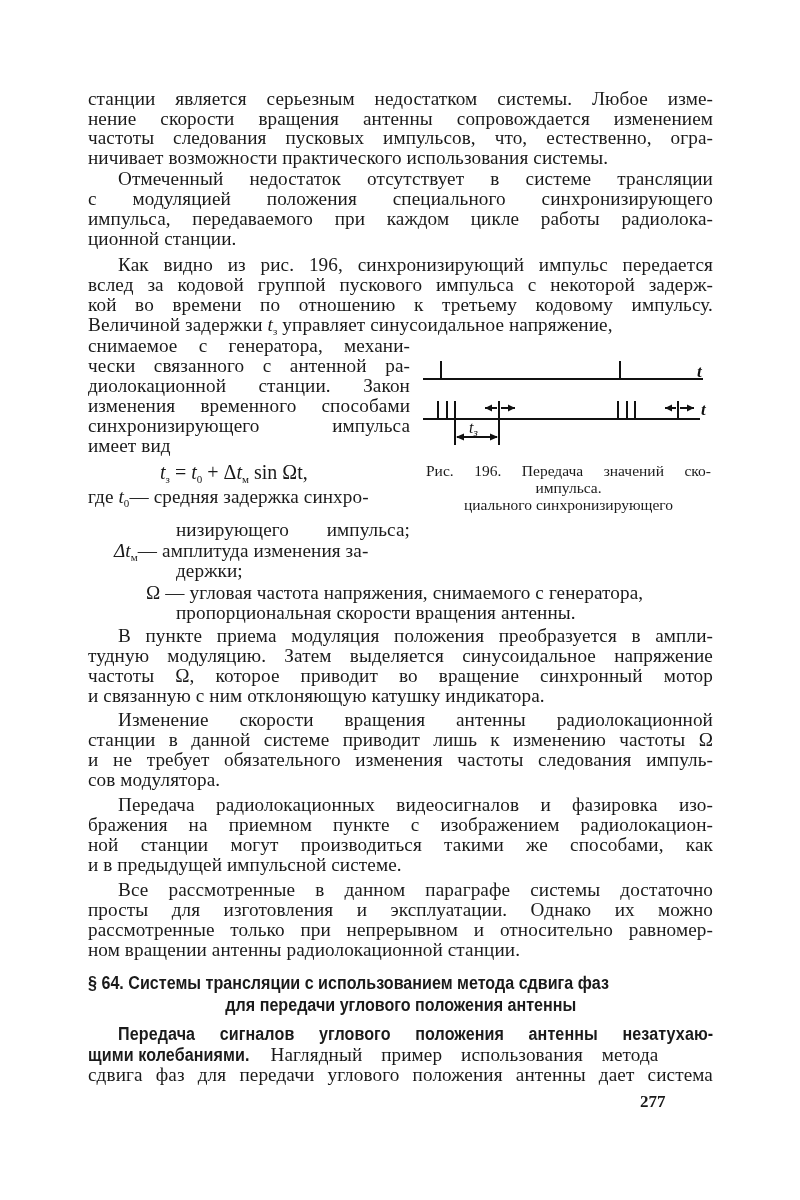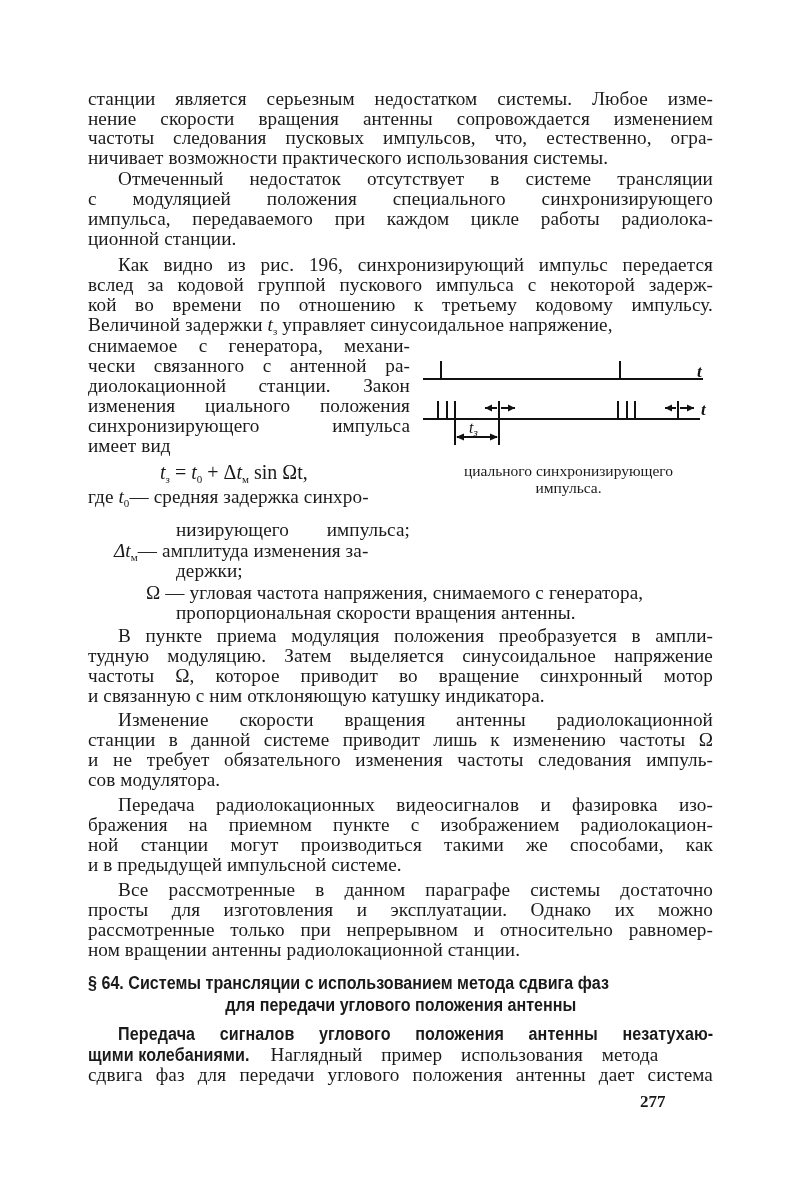--- a/index.html
+++ b/index.html
@@ -40,21 +40,21 @@
 <div class="line" style="top:275px">вслед за кодовой группой пускового импульса с некоторой задерж-</div>
 <div class="line" style="top:295px">кой во времени по отношению к третьему кодовому импульсу.</div>
 <div class="line" style="top:315px; text-align-last:left;">
   <span>Величиной задержки</span>
   <span><i class="v">t</i><sub>з</sub></span>
   <span>управляет синусоидальное напряжение,</span>
 </div>
 <div class="line narrow" style="top:336px">снимаемое с генератора, механи-</div>
 <div class="line narrow" style="top:356px">чески связанного с антенной ра-</div>
 <div class="line narrow" style="top:376px">диолокационной станции. Закон</div>
-<div class="line narrow" style="top:396px">изменения циального положения</div>
+<div class="line narrow" style="top:396px">изменения временного способами</div>
 <div class="line narrow" style="top:416px">синхронизирующего импульса</div>
 <div class="line narrow last" style="top:436px">имеет вид</div>
 
 <div class="formula">
   <i class="v">t</i><sub>з</sub><span style="white-space:pre"> = </span><i class="v">t</i><sub>0</sub><span style="white-space:pre"> + Δ</span><i class="v">t</i><sub>м</sub><span style="white-space:pre"> sin Ωt,</span>
 </div>
 
 <div class="line narrow" style="top:487px; text-align-last:left;">
   <span>где</span>
   <i class="v">t</i><sub>0</sub><span>— средняя задержка синхро-</span>
@@ -131,17 +131,18 @@
     <polygon points="279,58 272,54.5 272,61.5"></polygon>
     <polygon points="41,87 49,83.5 49,90.5"></polygon>
     <polygon points="83,87 75,83.5 75,90.5"></polygon>
   </g>
   <text x="282" y="27" font-family="Liberation Serif, serif" font-style="italic" font-weight="bold" font-size="17" fill="#111">t</text>
   <text x="286" y="65" font-family="Liberation Serif, serif" font-style="italic" font-weight="bold" font-size="17" fill="#111">t</text>
   <text x="54" y="83" font-family="Liberation Serif, serif" font-style="italic" font-size="16" fill="#111"><tspan>t</tspan><tspan font-size="11" dy="3">з</tspan></text>
 </svg>
 
 <div class="caption" style="top:462px">
+  <span class="cl">Рис. 196. Передача значений ско-</span>
+  <span class="cl c">импульса.</span>
   <span class="cl c">циального синхронизирующего</span>
-  <span class="cl c">импульса.</span>
 </div>
 
 <div class="pagenum">277</div>
 
 </body></html>

